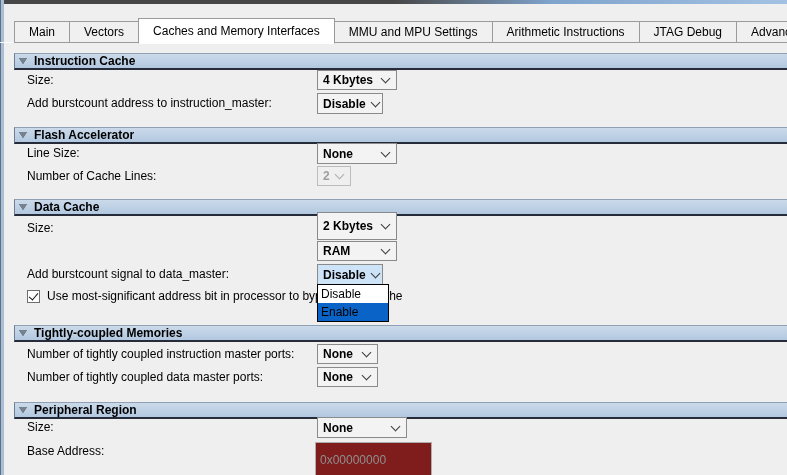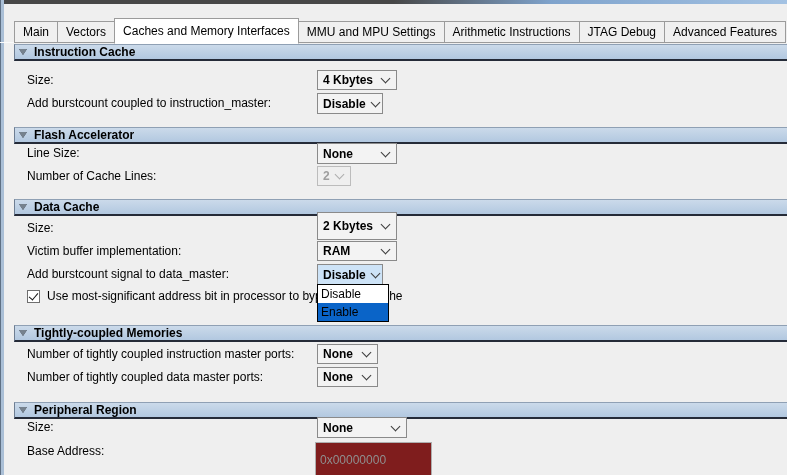--- a/index.html
+++ b/index.html
@@ -14,21 +14,21 @@
     background:linear-gradient(to right,#474747 0%,#474747 50%,#7fa3cc 70%,#a3c2e3 100%);
   }
   .left-edge {
     position:absolute; left:0; top:0; width:4px; height:475px;
     background:linear-gradient(to right,#5f7084 0,#5f7084 1px,#aabfd6 1px,#aabfd6 4px);
   }
   
   .tabline { position:absolute; left:0; top:42px; width:787px; height:1px; background:#fbfbfb; z-index:1; }
   .tabbar { position:absolute; left:14px; top:17px; height:26px; display:flex; align-items:flex-end; z-index:2; }
   .tab {
-    height:22px; line-height:20px; padding:0 8px; background:#f0f0f0;
+    height:22px; line-height:20px; padding:0 14px; background:#f0f0f0;
     border:1px solid #9b9b9b; margin-left:-1px; box-sizing:border-box; white-space:nowrap;
     cursor:default;
   }
   .tab:first-child { margin-left:0; }
   .tab.active {
     background:#ffffff; height:26px; line-height:24px;
     border-bottom:1px solid #ffffff; margin-bottom:-1px; z-index:3; position:relative;
   }
   
   .sec-header {
@@ -96,30 +96,30 @@
   <div class="tabbar">
     <div class="tab">Main</div>
     <div class="tab">Vectors</div>
     <div class="tab active">Caches and Memory Interfaces</div>
     <div class="tab">MMU and MPU Settings</div>
     <div class="tab">Arithmetic Instructions</div>
     <div class="tab">JTAG Debug</div>
     <div class="tab">Advanced Features</div>
   </div>
 
-  <div class="sec-header" style="top:44px">
+  <div class="sec-header" style="top:53px">
     <span class="tri"></span>
     <span>Instruction Cache</span>
   </div>
   <div class="lbl" style="top:73px">Size:</div>
   <div class="sel" style="top:70px;width:80px;height:20px">
     <span>4 Kbytes</span>
     <span class="chev"></span>
   </div>
-  <div class="lbl" style="top:96px">Add burstcount coupled to instruction_master:</div>
+  <div class="lbl" style="top:96px">Add burstcount address to instruction_master:</div>
   <div class="sel" style="top:93px;width:66px">
     <span>Disable</span>
     <span class="chev"></span>
   </div>
 
   <div class="sec-header" style="top:127px">
     <span class="tri"></span>
     <span>Flash Accelerator</span>
   </div>
   <div class="lbl" style="top:146px">Line Size:</div>
@@ -135,21 +135,20 @@
 
   <div class="sec-header" style="top:199px">
     <span class="tri"></span>
     <span>Data Cache</span>
   </div>
   <div class="lbl" style="top:221px">Size:</div>
   <div class="sel" style="top:212px;width:80px;height:28px">
     <span>2 Kbytes</span>
     <span class="chev"></span>
   </div>
-  <div class="lbl" style="top:244px">Victim buffer implementation:</div>
   <div class="sel" style="top:241px;width:80px;height:20px">
     <span>RAM</span>
     <span class="chev"></span>
   </div>
   <div class="lbl" style="top:267px">Add burstcount signal to data_master:</div>
   <div class="sel focused" style="top:264px;width:66px">
     <span>Disable</span>
     <span class="chev"></span>
   </div>
 

